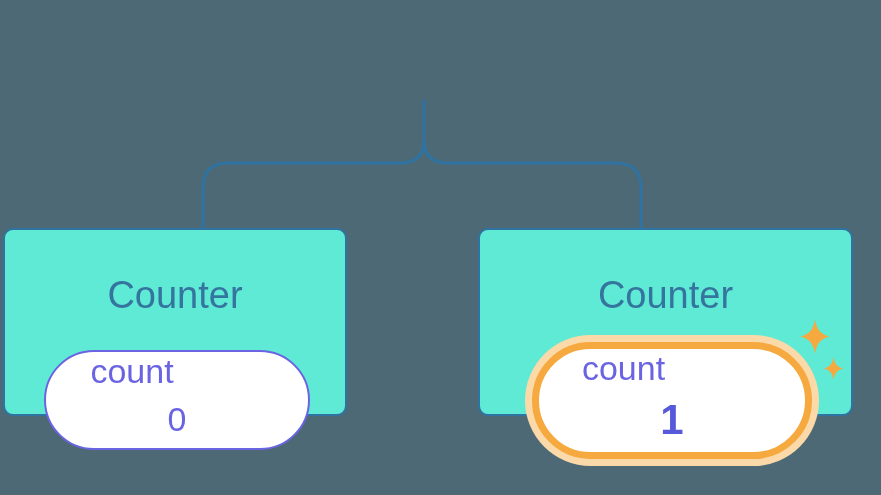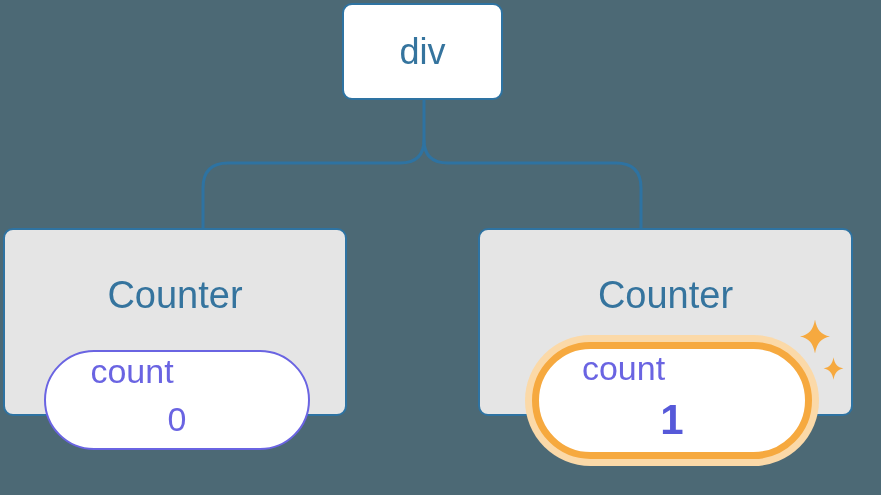--- a/index.html
+++ b/index.html
@@ -37,21 +37,21 @@
   }
   .root-label {
     font-size: 36px;
     font-weight: 500;
     color: #35749E;
   }
   .component-card {
     position: absolute;
     top: 228px;
     height: 188px;
-    background: #e5e5e5;
+    background: #5eead4;
     border: 2.5px solid #2E73A2;
     border-radius: 10px;
     box-sizing: border-box;
     z-index: 2;
   }
   .card-left {
     left: 3px;
     width: 344px;
   }
   .card-right {
@@ -138,23 +138,20 @@
 <body>
 
 <div class="stage">
 
   <svg class="connector-svg" width="881" height="495" viewBox="0 0 881 495">
     <path d="M424,100 L424,140" fill="none" stroke="#2E73A2" stroke-width="3"></path>
     <path d="M424,140 Q424,163 400,163 L228,163 Q203,163 203,188 L203,228" fill="none" stroke="#2E73A2" stroke-width="3"></path>
     <path d="M424,140 Q424,163 448,163 L616,163 Q641,163 641,188 L641,228" fill="none" stroke="#2E73A2" stroke-width="3"></path>
   </svg>
 
-  <div class="root-node">
-    <span class="root-label">div</span>
-  </div>
 
   <div class="component-card card-left">
     <div class="card-title">Counter</div>
     <div class="state-pill pill-plain">
       <div class="pill-key">count</div>
       <div class="pill-sep sep-purple"></div>
       <div class="pill-val">0</div>
     </div>
   </div>
 

